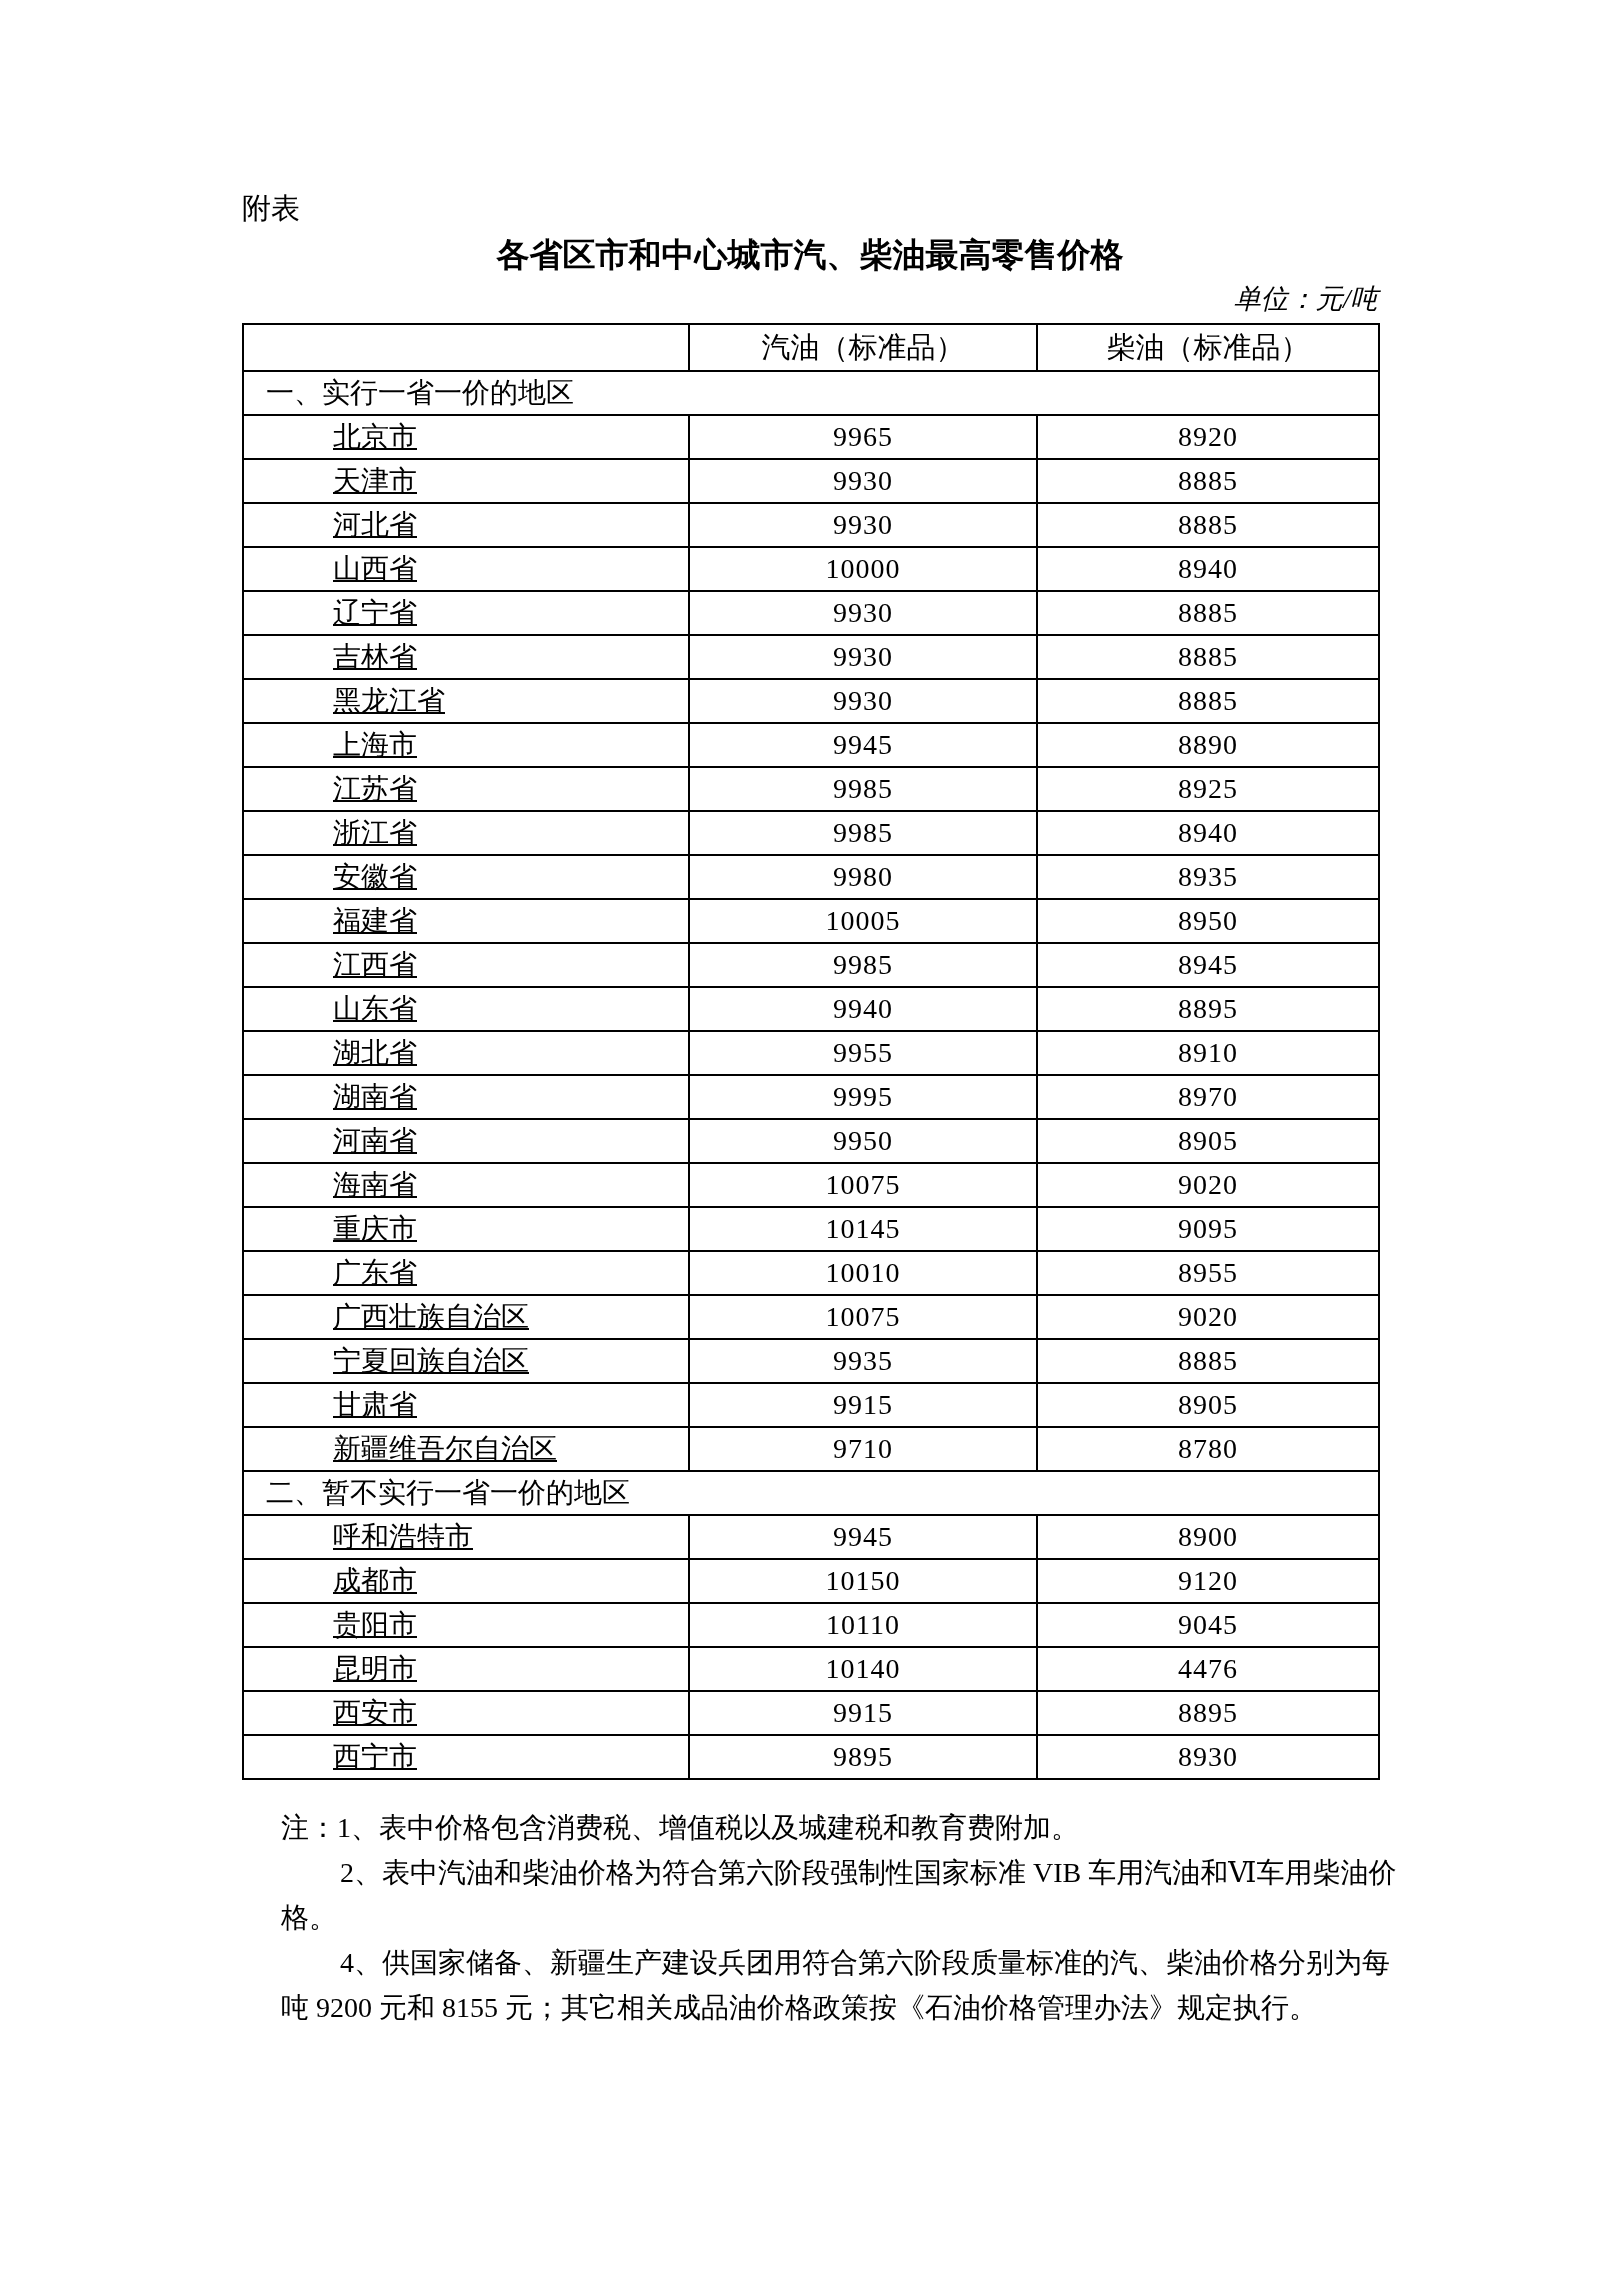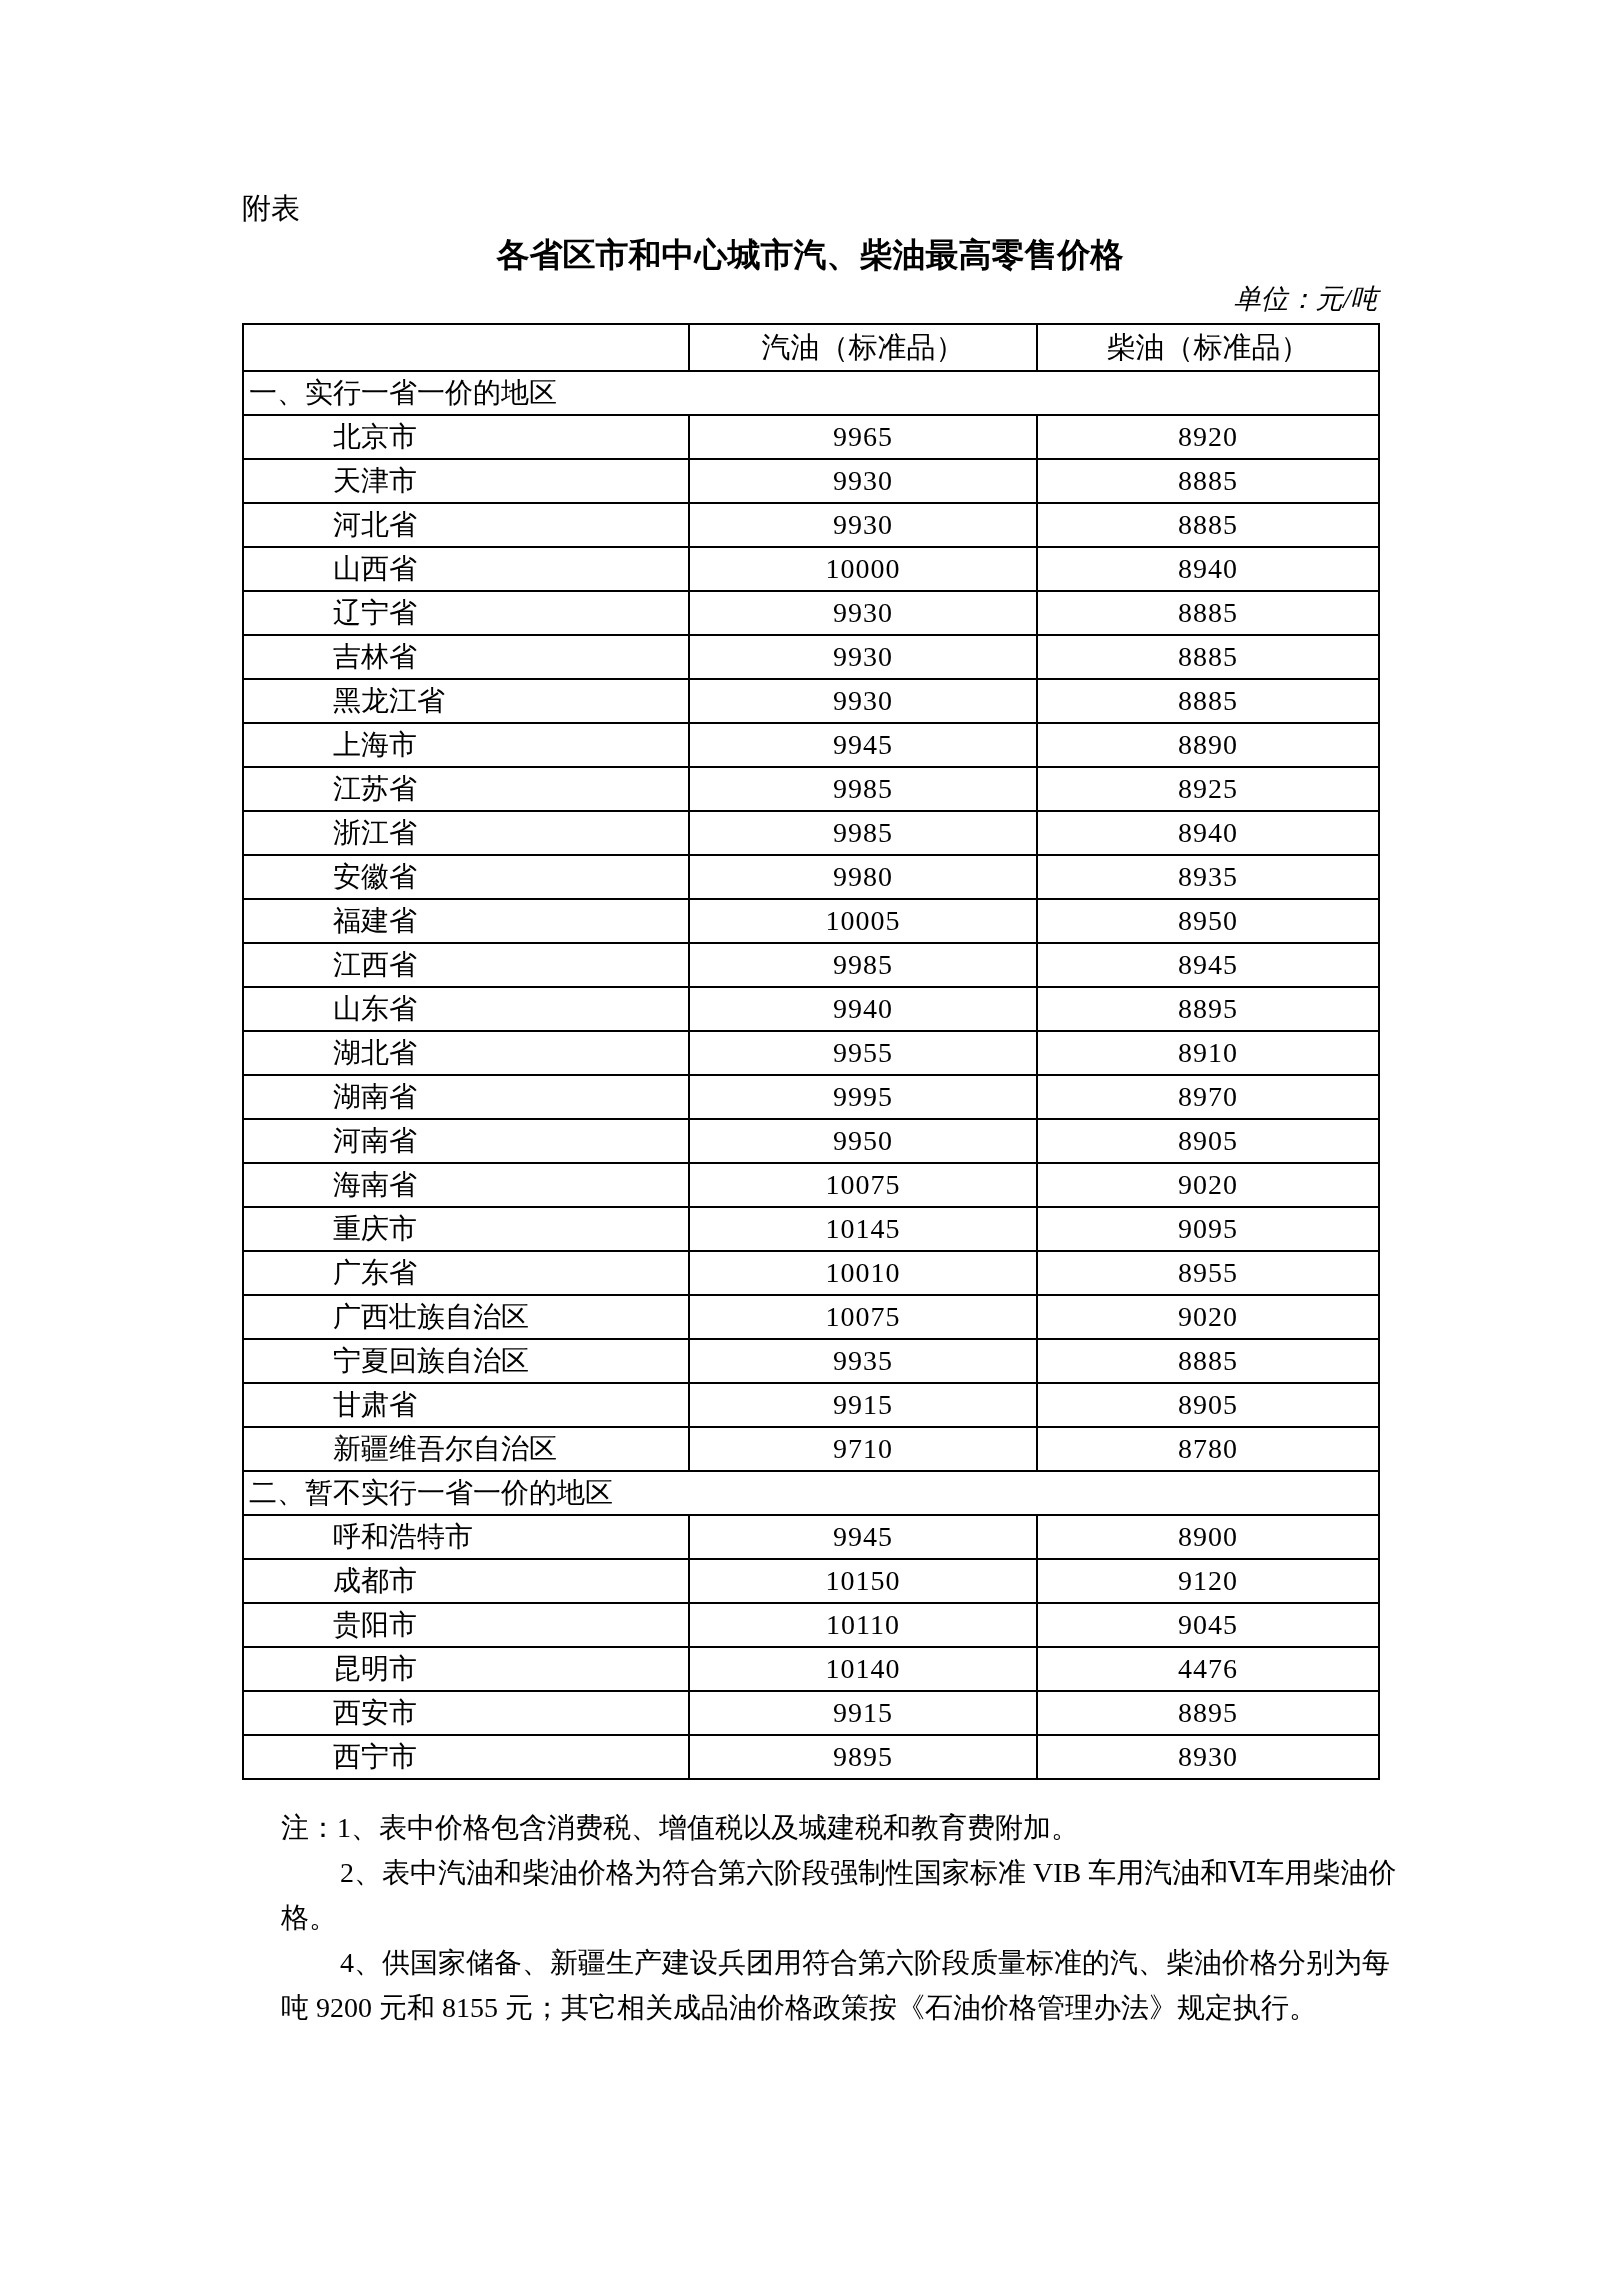--- a/index.html
+++ b/index.html
@@ -44,29 +44,30 @@
   }
   .price-table th{
     height:45px;
     text-align:center;
     font-size:29px;
   }
   .price-table td{height:42px;}
   .price-table td.region-cell{
     text-align:left;
     padding-left:89px;
+    text-decoration:underline;
   }
   .price-table td.gasoline-cell,
   .price-table td.diesel-cell{
     text-align:center;
     letter-spacing:1px;
   }
   .price-table tr.section-row td{
     text-align:left;
-    padding-left:5px;
+    padding-left:22px;
   }
   .notes{
     position:absolute;left:242px;top:1805px;width:1142px;
     font-size:28px;
   }
   .note-line{
     line-height:45px;
     height:45px;
     white-space:nowrap;
     margin-left:39px;

